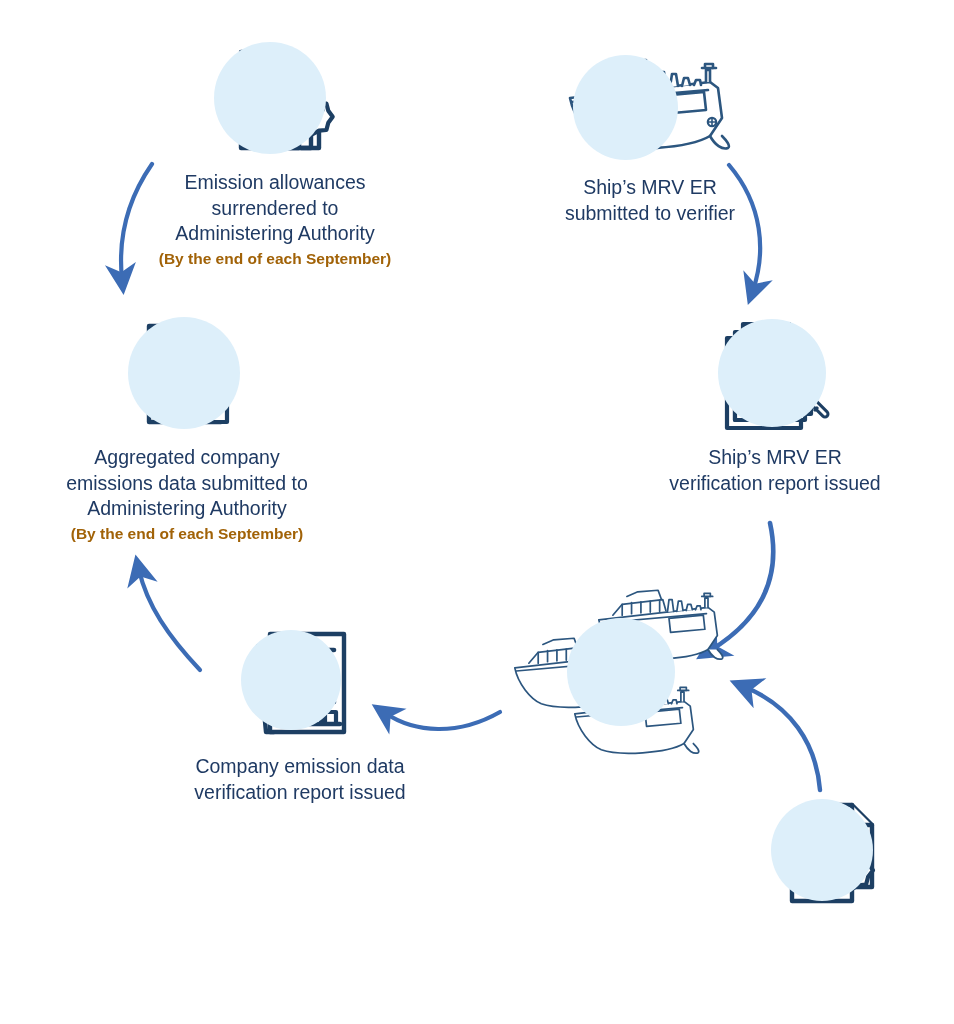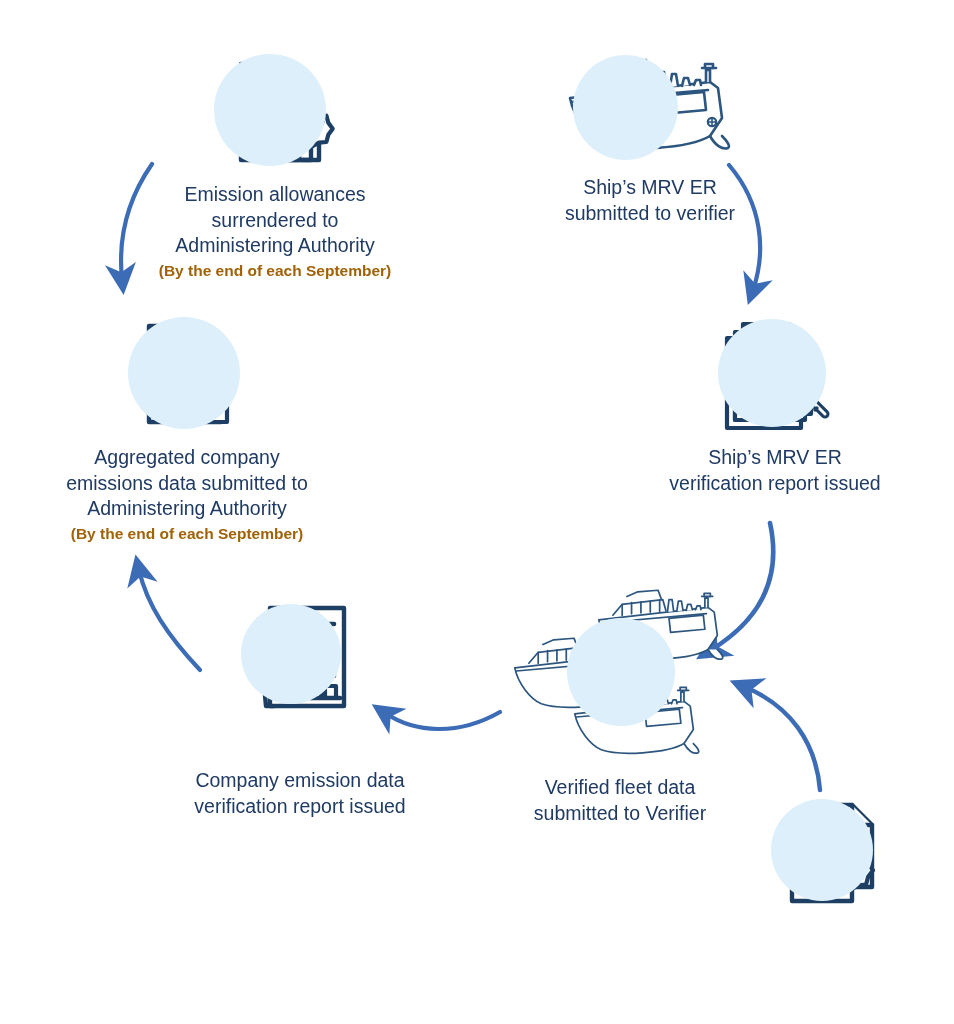--- a/index.html
+++ b/index.html
@@ -85,21 +85,21 @@
 
     <path d="M770,523 C782,578 760,620 711,650" fill="none" stroke="#3c6cb5" stroke-width="4.6" stroke-linecap="round" marker-end="url(#ah)"></path>
 
     <path d="M820,790 C816,742 790,706 745,687" fill="none" stroke="#3c6cb5" stroke-width="4.4" stroke-linecap="round" marker-end="url(#ah)"></path>
 
     <path d="M500,712 C458,736 415,733 385,713" fill="none" stroke="#3c6cb5" stroke-width="4.2" stroke-linecap="round" marker-end="url(#ah)"></path>
 
     <path d="M200,670 C168,636 147,605 139,570" fill="none" stroke="#3c6cb5" stroke-width="4.2" stroke-linecap="round" marker-end="url(#ah)"></path>
   </svg>
 
-  <div class="node" style="left:155px; top:52px; width:240px;justify-content:flex-end;">
+  <div class="node" style="left:155px; top:40px; width:240px;justify-content:flex-end;">
     <div class="icon-wrap">
       <div class="blob" style="width:112px;height:112px;left:4px;top:2px;"></div>
       <svg width="120" height="116" viewBox="0 0 120 116">
         <g fill="none" stroke="#1d3f63" stroke-width="4.4" stroke-linejoin="round" stroke-linecap="round">
           <path d="M26,10 H74 L96,32 V106 H26 Z" fill="#ffffff"></path>
           <path d="M74,10 V32 H96"></path>
           <circle cx="52" cy="50" r="19"></circle>
           <path d="M52,50 V31 A19,19 0 0 1 71,50 Z" fill="#1d3f63" stroke="none"></path>
           <path d="M52,50 H71"></path>
           <path d="M36,74 H86"></path>
@@ -258,26 +258,24 @@
             <path d="M40,26 L40,40 M52,24 L52,38 M64,23 L64,37 M76,22 L76,36 M88,21 L88,35"></path>
             <path d="M46,16 L60,10 L86,8 L90,19"></path>
             <path d="M98,36 L100,20 L104,20 L106,35 M110,35 L112,22 L116,22 L118,34 M122,34 L124,26 L128,26 L130,33 M134,33 L136,28 L140,28 L141,33"></path>
             <path d="M100,44 L144,40 L146,58 L102,62 Z"></path>
             <path d="M150,30 L150,18 L146,18 L146,30 M142,16 L156,16"></path>
             <path d="M145,12 L153,12 L153,16 L145,16 Z"></path>
           </g>
         </g>
       </svg>
     </div>
-    <div class="node-label">Verified fleet data
-submitted to Verifier</div>
-    <div class="node-sub"></div>
-  </div>
-
-  <div class="node" style="left:155px; top:598px; width:290px;gap:40px;">
+    <div class="node-sub"></div>
+  </div>
+
+  <div class="node" style="left:155px; top:624px; width:290px;">
     <div class="icon-wrap">
       <div class="blob" style="width:100px;height:100px;left:6px;top:6px;"></div>
       <svg width="120" height="116" viewBox="0 0 120 116">
         <g fill="#ffffff" stroke="#1d3f63" stroke-width="4.4" stroke-linejoin="round" stroke-linecap="round">
           <path d="M18,20 L34,14 V106 H26 Z"></path>
           <path d="M30,8 H104 V106 H30 Z"></path>
         </g>
         <g fill="none" stroke="#1d3f63" stroke-width="4.6" stroke-linecap="round">
           <path d="M56,24 H94"></path>
           <path d="M56,40 H94"></path>

